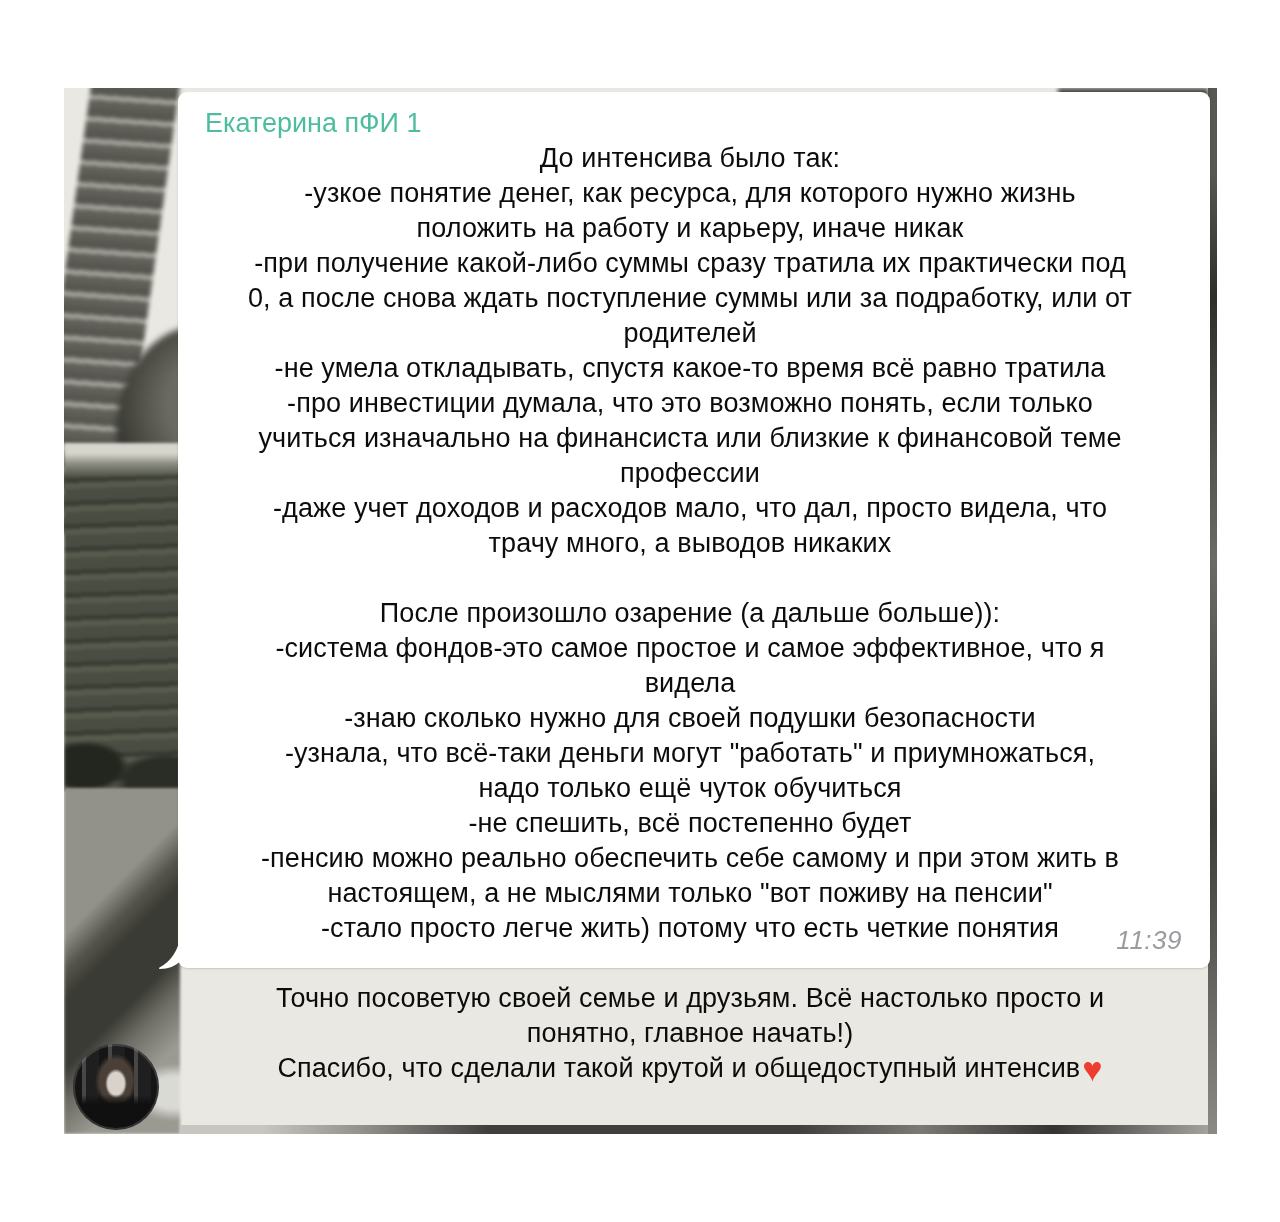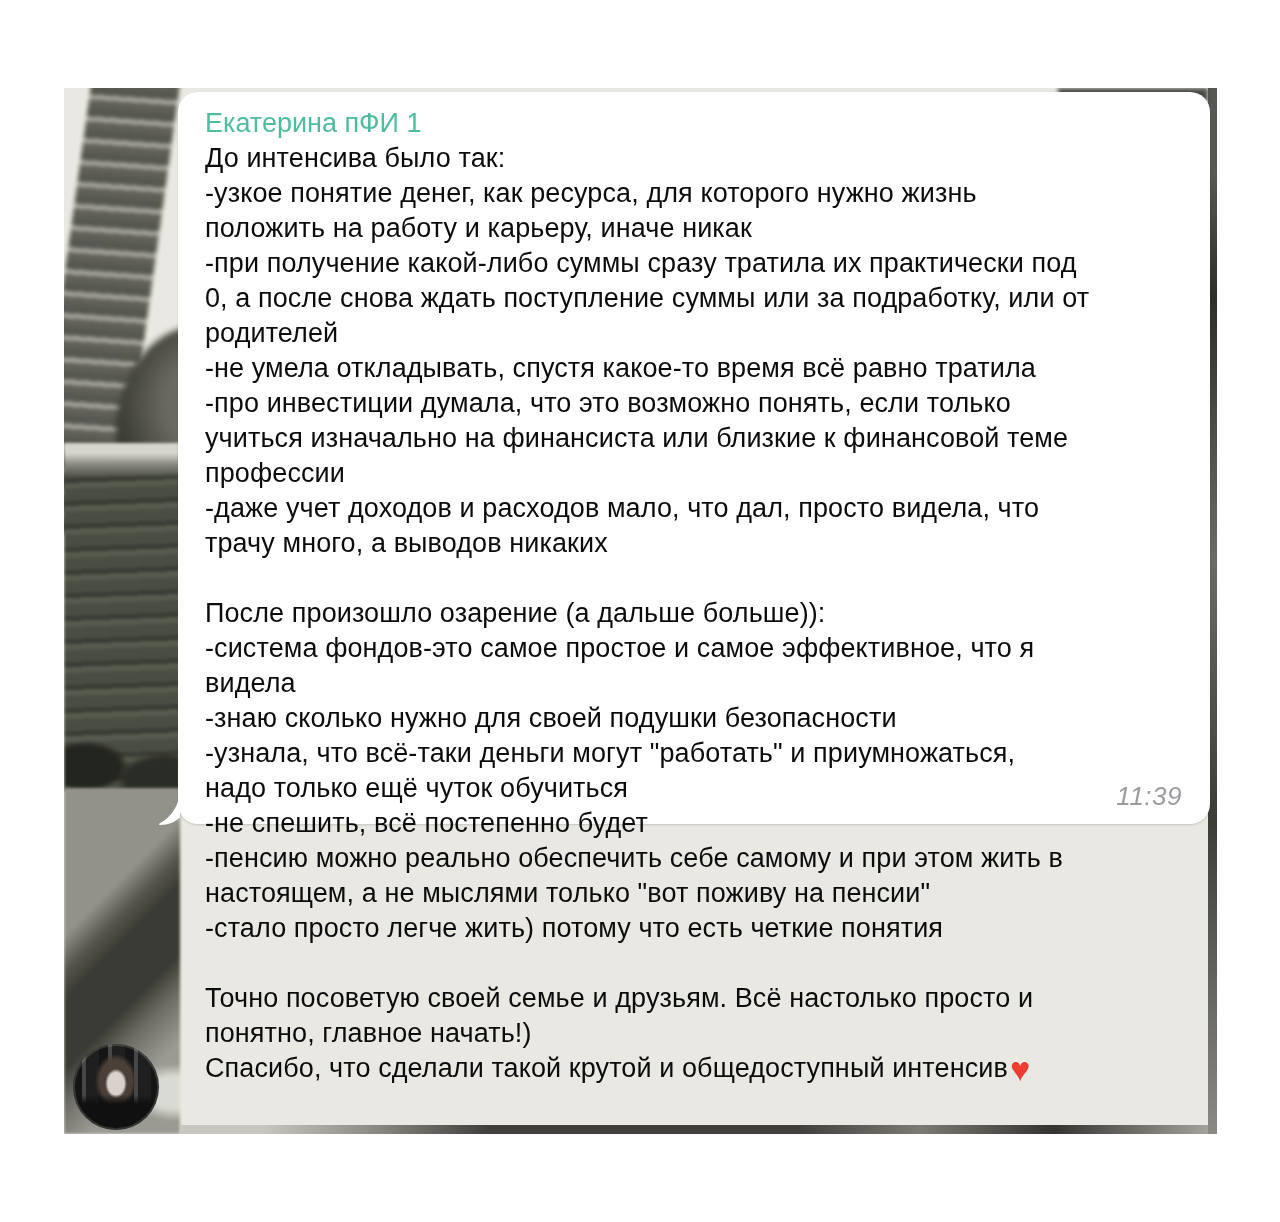--- a/index.html
+++ b/index.html
@@ -51,32 +51,32 @@
     position:absolute;right:9px;top:0;width:150px;height:14px;
     background:#4a4a46;filter:blur(2px);
   }
   .photo .edge-bottom{
     position:absolute;left:116px;right:9px;bottom:0;height:9px;
     background:linear-gradient(90deg,#c7c6c1 0 8%,#908f8a 18%,#403f3b 30% 60%,#7b7a75 72%,#34332f 85%,#a3a29d 100%);
   }
 
   
   .bubble{
-    position:absolute;left:178px;top:92px;width:1032px;height:732px;
-    box-sizing:border-box;background:#ffffff;border-radius:20px;
+    position:absolute;left:178px;top:92px;width:1032px;height:876px;
+    box-sizing:border-box;background:#ffffff;border-radius:9px;
     padding:14px 35px 12px 27px;
     box-shadow:0 1px 2px rgba(0,0,0,.15);
   }
   .bubble .tail{position:absolute;left:-20px;bottom:-2px;width:22px;height:34px;}
   .sender{
     font-size:27px;line-height:35px;font-weight:500;color:#4ebd9f;
     white-space:nowrap;
   }
   .body-text{
-    font-size:27px;line-height:35px;color:#0c0c0c;letter-spacing:.1px;
+    font-size:27px;line-height:35px;color:#0c0c0c;letter-spacing:.1px;text-align:center;
   }
   .body-text .txt{white-space:pre-line;}
   .heart{
     color:#ef3b30;font-size:34px;line-height:0;vertical-align:-4px;padding-left:2px;
   }
   .time{
     position:absolute;right:28px;bottom:12px;
     font-size:26px;font-style:italic;color:#9b9ca0;letter-spacing:.5px;
   }
 

